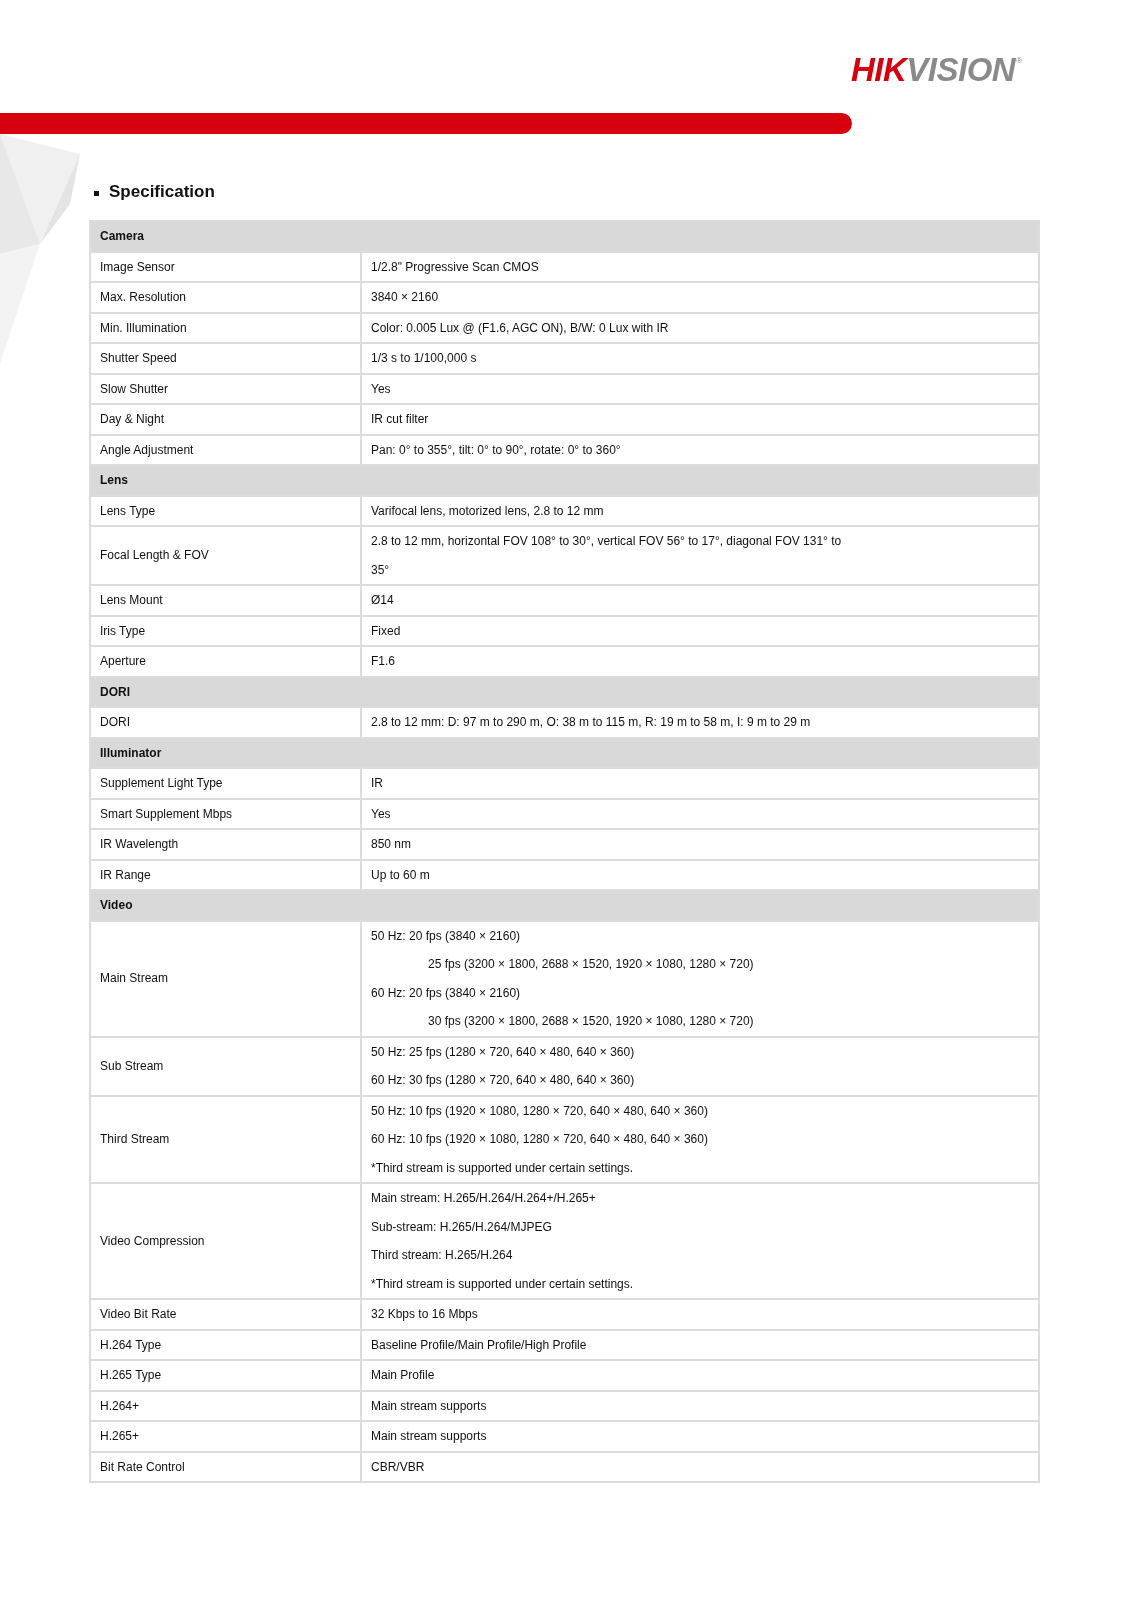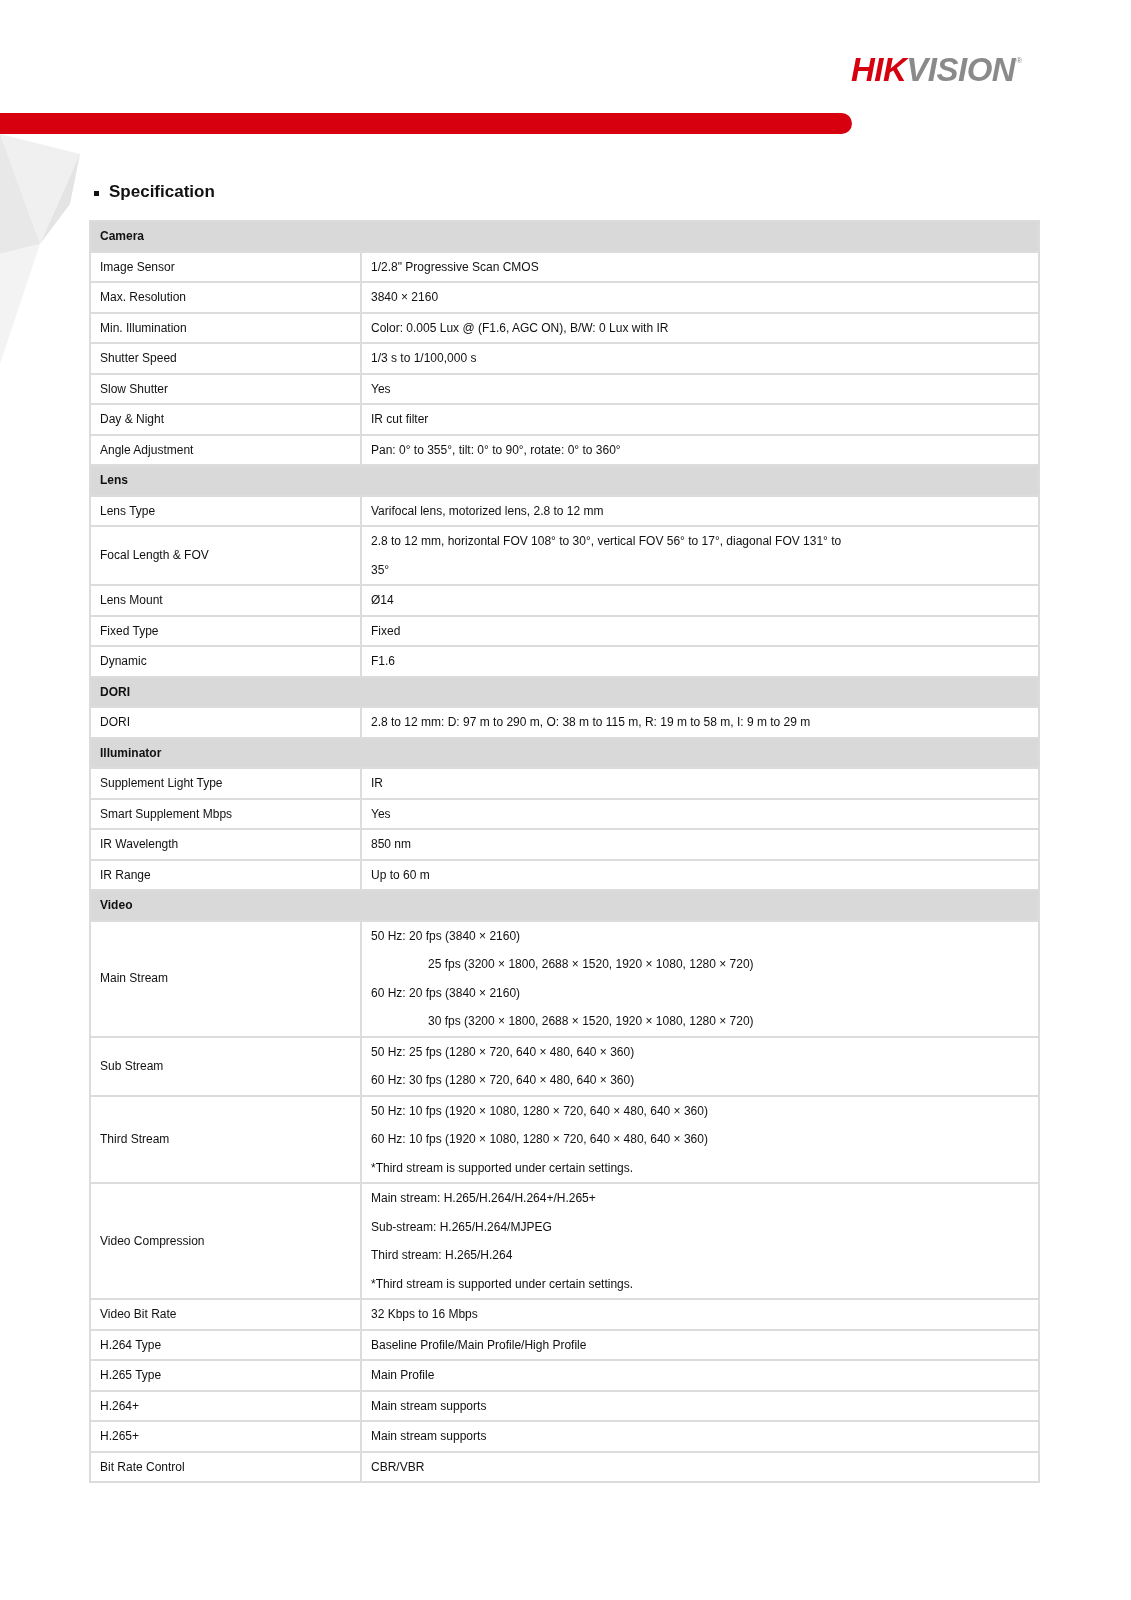--- a/index.html
+++ b/index.html
@@ -119,27 +119,27 @@
           <div class="line">35°</div>
         </td>
       </tr>
       <tr>
         <td class="label">Lens Mount</td>
         <td class="val">
           <div class="line">Ø14</div>
         </td>
       </tr>
       <tr>
-        <td class="label">Fixed Type</td>
+        <td class="label">Iris Type</td>
         <td class="val">
           <div class="line">Fixed</div>
         </td>
       </tr>
       <tr>
-        <td class="label">Dynamic</td>
+        <td class="label">Aperture</td>
         <td class="val">
           <div class="line">F1.6</div>
         </td>
       </tr>
       <tr class="group">
         <td colspan="2">DORI</td>
       </tr>
       <tr>
         <td class="label">DORI</td>
         <td class="val">

